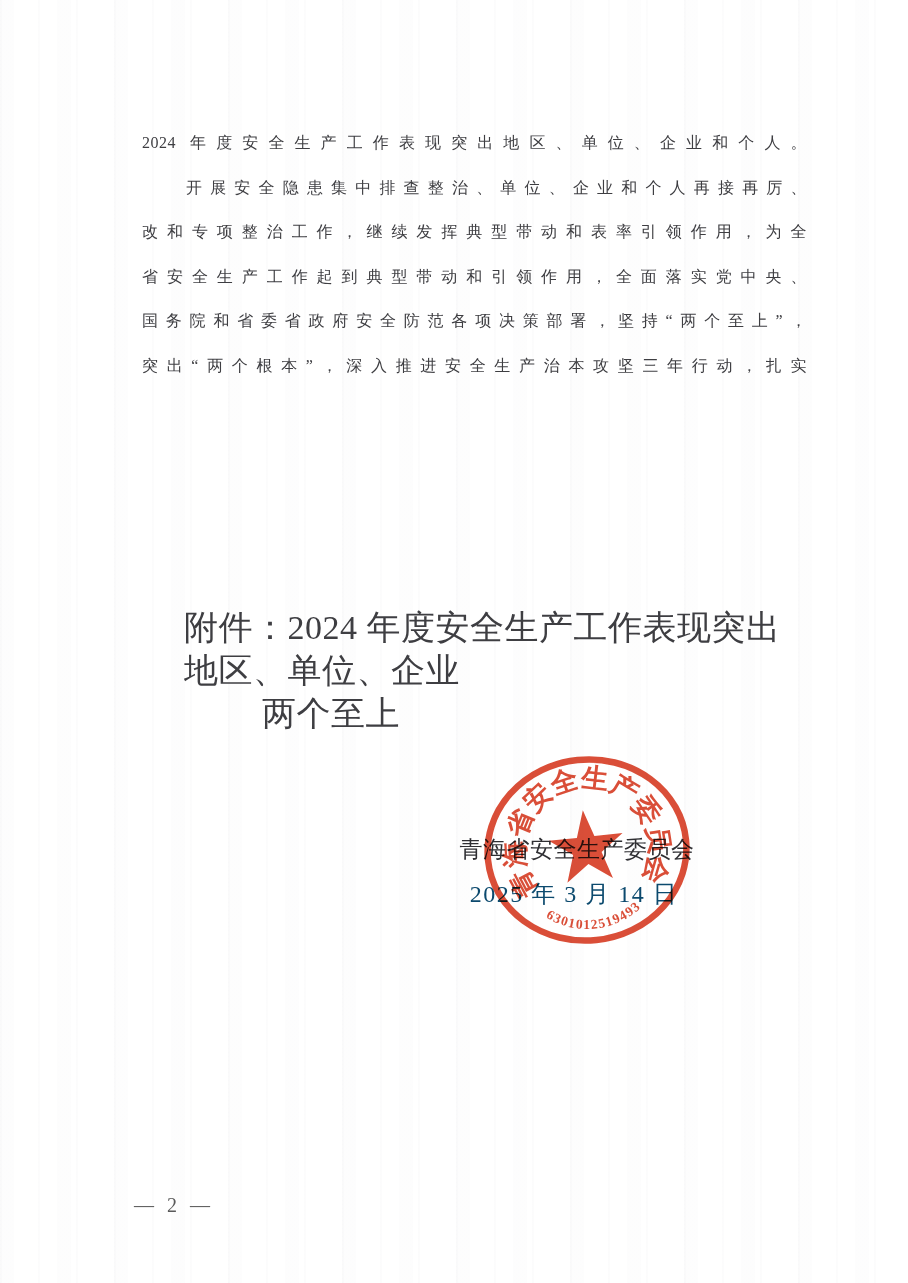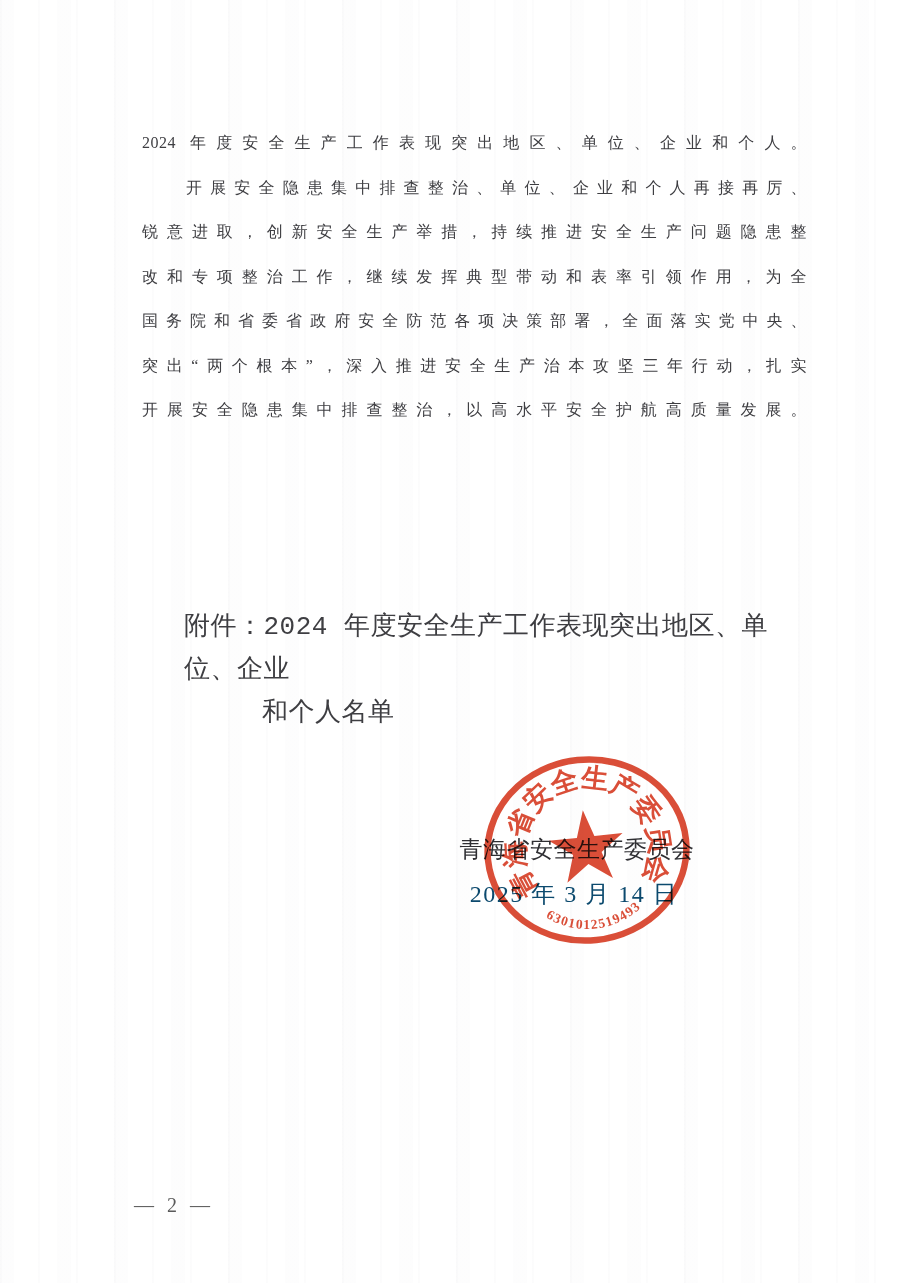--- a/index.html
+++ b/index.html
@@ -39,24 +39,23 @@
   .body-text .line{
     text-align:justify;
     text-align-last:justify;
     height:44.5px;
     white-space:nowrap;
   }
   .body-text .line.indent{ padding-left:44px; }
   .attachment{
     position:absolute;
     left:142px; top:606px; width:665px;
-    font-size:26px; line-height:43px;
+    font-size:34px; line-height:43px;
     color:var(--ink);
     letter-spacing:.5px;
-    font-family:Liberation Mono, monospace;
   }
   .att-line1{ padding-left:42px; }
   .att-line2{ padding-left:120px; }
   .sig-issuer{
     position:absolute; left:377px; top:837px; width:400px;
     text-align:center; font-size:23px; line-height:26px;
     color:#2f2f33; letter-spacing:.5px;
   }
   .sig-date{
     position:absolute; left:374px; top:881px; width:400px;
@@ -80,30 +79,29 @@
   }
 </style>
 </head>
 <body>
 
 <div class="page">
 
   <div class="body-text" id="body-text">
       <div class="line">2024 年度安全生产工作表现突出地区、单位、企业和个人。</div>
       <div class="line indent">开展安全隐患集中排查整治、单位、企业和个人再接再厉、</div>
-      <div class="line">锐意进取，创新安全生产举措，持续推进安全生产问题隐患整</div>
       <div class="line">改和专项整治工作，继续发挥典型带动和表率引领作用，为全</div>
-      <div class="line">国务院和省委省政府安全防范各项决策部署，全面落实党中央、</div>
+      <div class="line">省安全生产工作起到典型带动和引领作用，全面落实党中央、</div>
+      <div class="line">国务院和省委省政府安全防范各项决策部署，坚持“两个至上”，</div>
       <div class="line">突出“两个根本”，深入推进安全生产治本攻坚三年行动，扎实</div>
-      <div class="line">开展安全隐患集中排查整治，以高水平安全护航高质量发展。</div>
     </div>
 
   <div class="attachment">
     <div class="att-line1">附件：2024 年度安全生产工作表现突出地区、单位、企业</div>
-    <div class="att-line2">和个人名单</div>
+    <div class="att-line2">两个至上</div>
   </div>
 
   <div class="sig-issuer">青海省安全生产委员会</div>
   <div class="sig-date">2025 年 3 月 14 日</div>
 
   <svg class="seal" viewBox="0 0 206 196" aria-hidden="true">
     <g transform="rotate(-6 103 95)">
       <ellipse class="ring" cx="103" cy="95" rx="99.5" ry="90.5"></ellipse>
       <path class="star" d="M103,55 L111.8,81.9 L140.1,81.9 L117.3,98.6 L125.9,125.6 L103,109 L80.1,125.6 L88.7,98.6 L65.9,81.9 L94.2,81.9 Z"></path>
       <g id="seal-ring-text">

